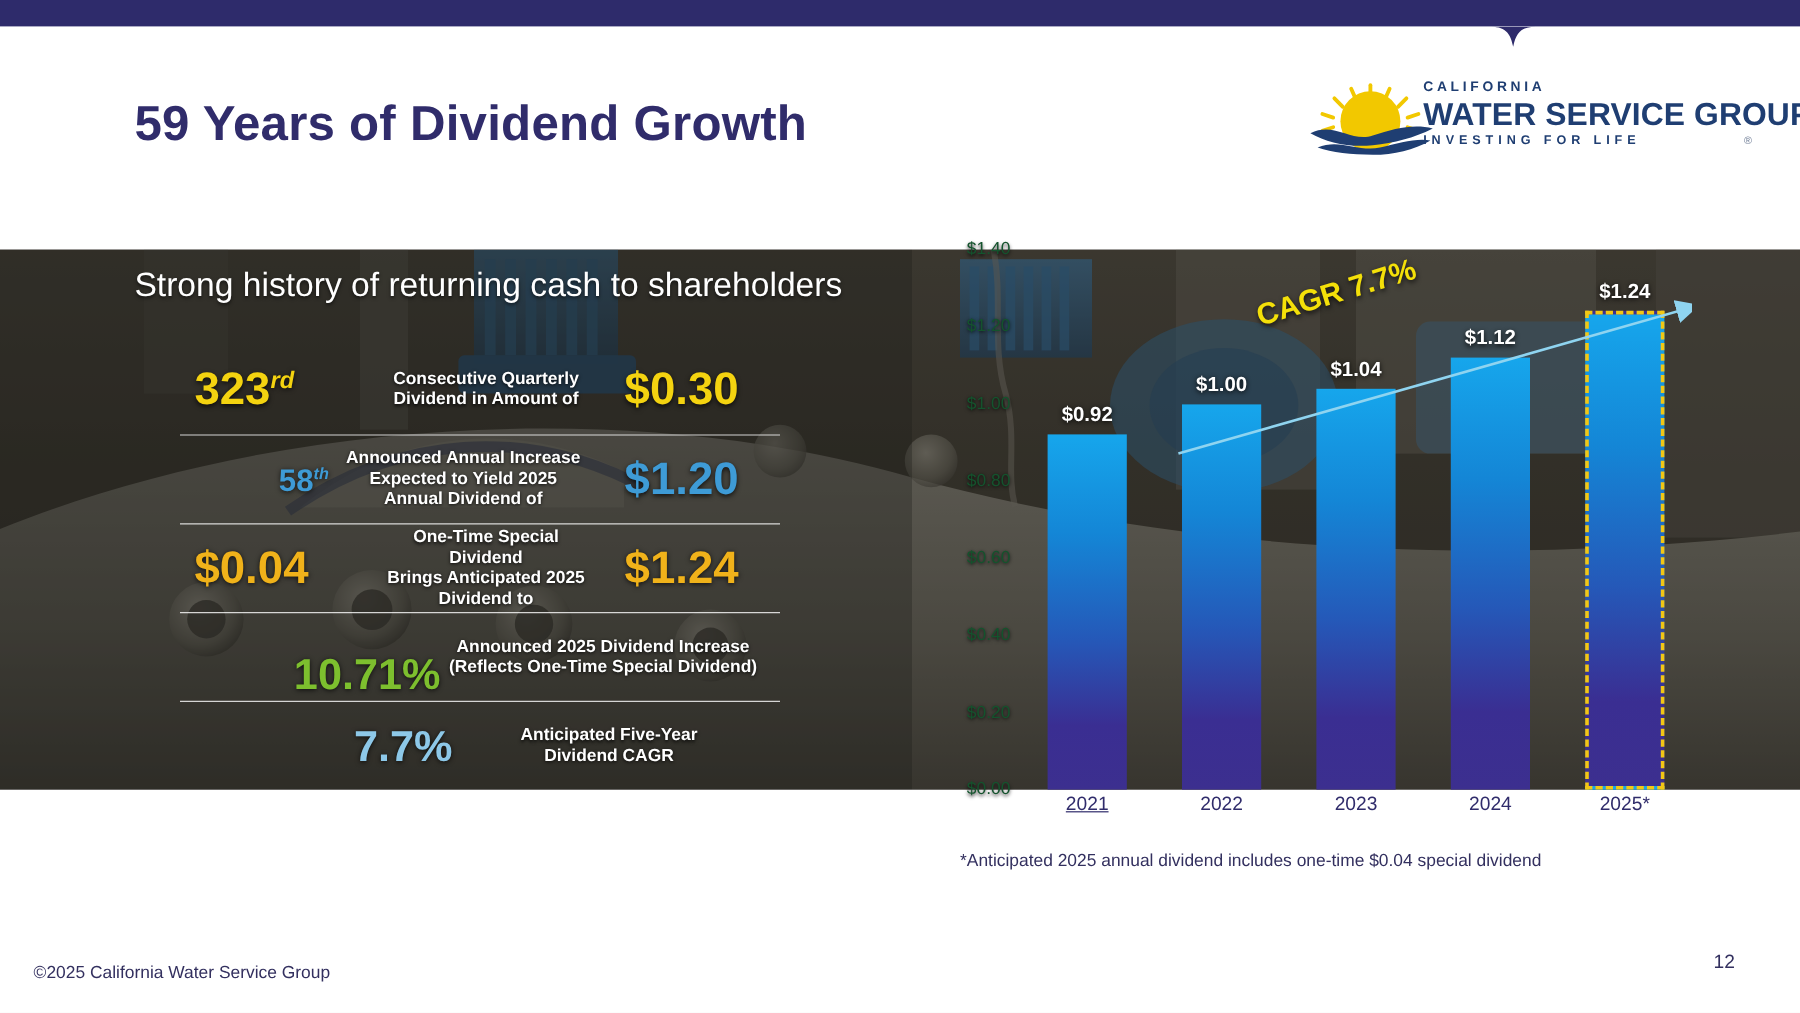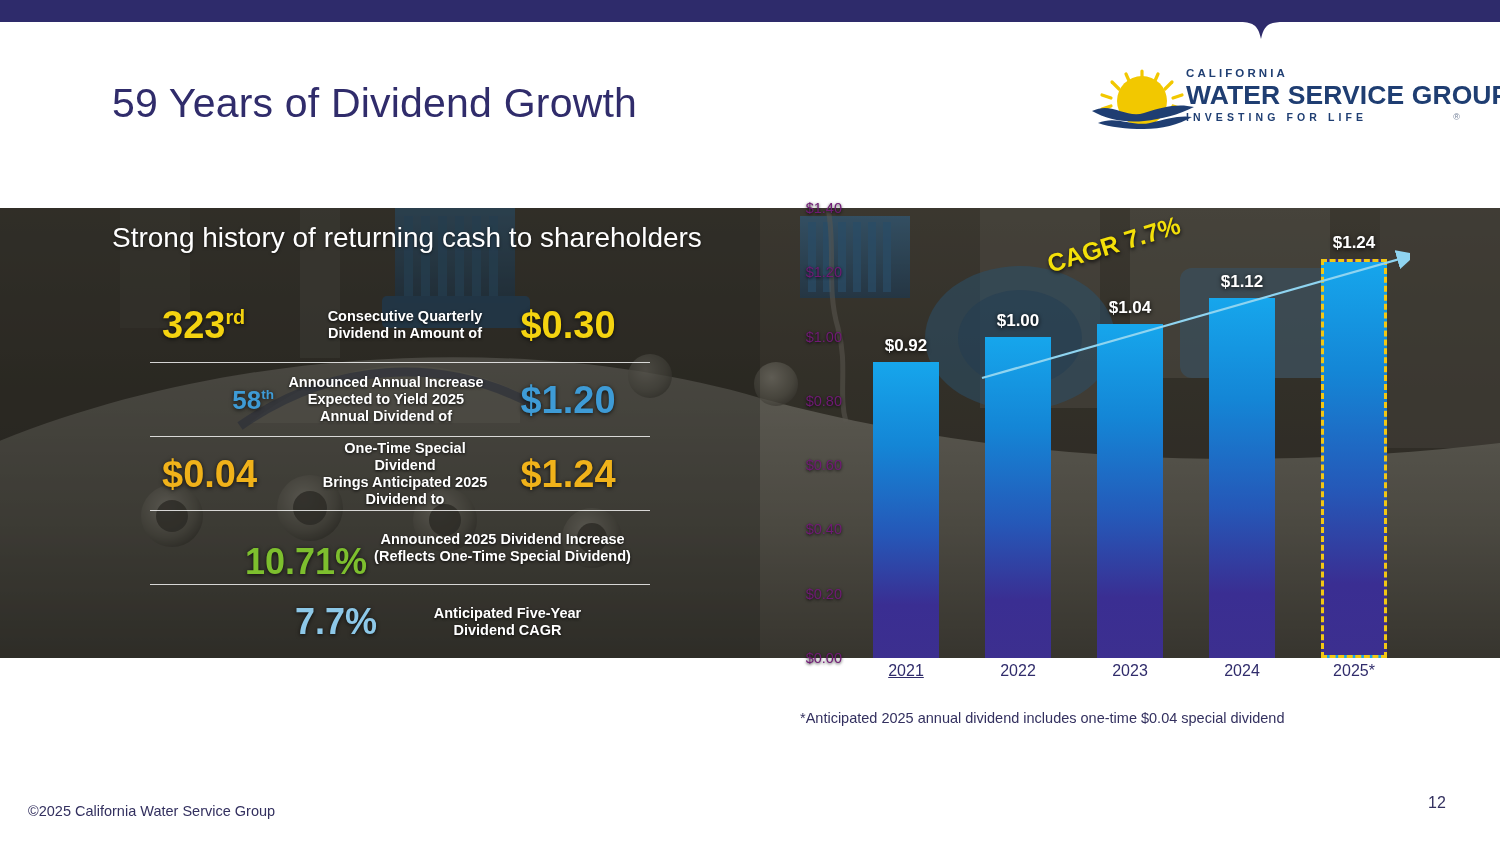--- a/index.html
+++ b/index.html
@@ -19,21 +19,21 @@
   }
   .topbar-notch {
     position: absolute; left: 1238px; top: 22px; width: 46px; height: 18px;
     overflow: hidden;
   }
   .topbar-notch svg { display: block; }
 
   
   .page-title {
     position: absolute; left: 112px; top: 80px;
-    font-size: 41px; font-weight: 400; color: #302C6B;
+    font-size: 41px; font-weight: 700; color: #302C6B;
     letter-spacing: .2px; white-space: nowrap;
   }
 
   
   .logo { position: absolute; left: 1082px; top: 63px; width: 370px; height: 70px; }
   .logo-sun { position: absolute; left: 0; top: 4px; width: 120px; height: 64px; }
   .logo-text { position: absolute; left: 104px; top: 4px; width: 268px; }
   .logo-california {
     font-size: 11.5px; font-weight: 700; color: #1F3E72;
     letter-spacing: 3.1px; line-height: 13px;
@@ -69,21 +69,21 @@
   .stat-row {
     position: relative; display: flex; align-items: center;
     height: 74px; padding: 0 12px;
   }
   .stat-row + .stat-row { border-top: 1.4px solid rgba(255,255,255,.80); }
   .stat-big {
     font-weight: 700; line-height: 1;
     text-shadow: 0 1px 4px rgba(0,0,0,.75);
     white-space: nowrap;
   }
-  .stat-big sup { font-size: .52em; font-weight: 700; vertical-align: super; }
+  .stat-big sup { font-size: .52em; font-weight: 700; vertical-align: super; font-style: italic; }
   .stat-desc {
     flex: 1; text-align: center; color: #fff;
     font-size: 14.5px; font-weight: 700; line-height: 17px;
     text-shadow: 0 1px 3px rgba(0,0,0,.85);
     padding: 0 6px;
   }
   .stat-val {
     font-weight: 700; font-size: 38px; line-height: 1;
     text-shadow: 0 1px 4px rgba(0,0,0,.75); white-space: nowrap;
   }
@@ -99,21 +99,21 @@
   .r4 .stat-big { font-size: 36px; width: 205px; text-align: right; }
   .r5 .stat-big { font-size: 36px; width: 215px; text-align: right; }
   .r1 .stat-val, .r2 .stat-val, .r3 .stat-val { width: 140px; text-align: center; }
   .r4 .stat-desc, .r5 .stat-desc { text-align: center; }
 
   
   .chart { position: absolute; left: 780px; top: 208px; width: 640px; height: 470px; z-index: 5; }
   .ylabels { position: absolute; left: 0; top: 0; width: 62px; height: 450px; }
   .ylabel {
     position: absolute; right: 0; width: 62px; text-align: right;
-    font-size: 14.5px; color: #701a75; font-weight: 400;
+    font-size: 14.5px; color: #14532d; font-weight: 400;
     text-shadow: 0 1px 3px rgba(0,0,0,.8); transform: translateY(-50%);
   }
   .plot { position: absolute; left: 70px; top: 0; width: 560px; height: 450px; }
   .bar-slot {
     position: absolute; bottom: 0; width: 112px; height: 450px;
   }
   .bar {
     position: absolute; bottom: 0; left: 50%; transform: translateX(-50%);
     width: 66px;
     background: linear-gradient(to bottom, #16A6EC 0%, #1486D6 28%, #2558B8 58%, #3A2E92 82%, #3C2F8F 100%);

